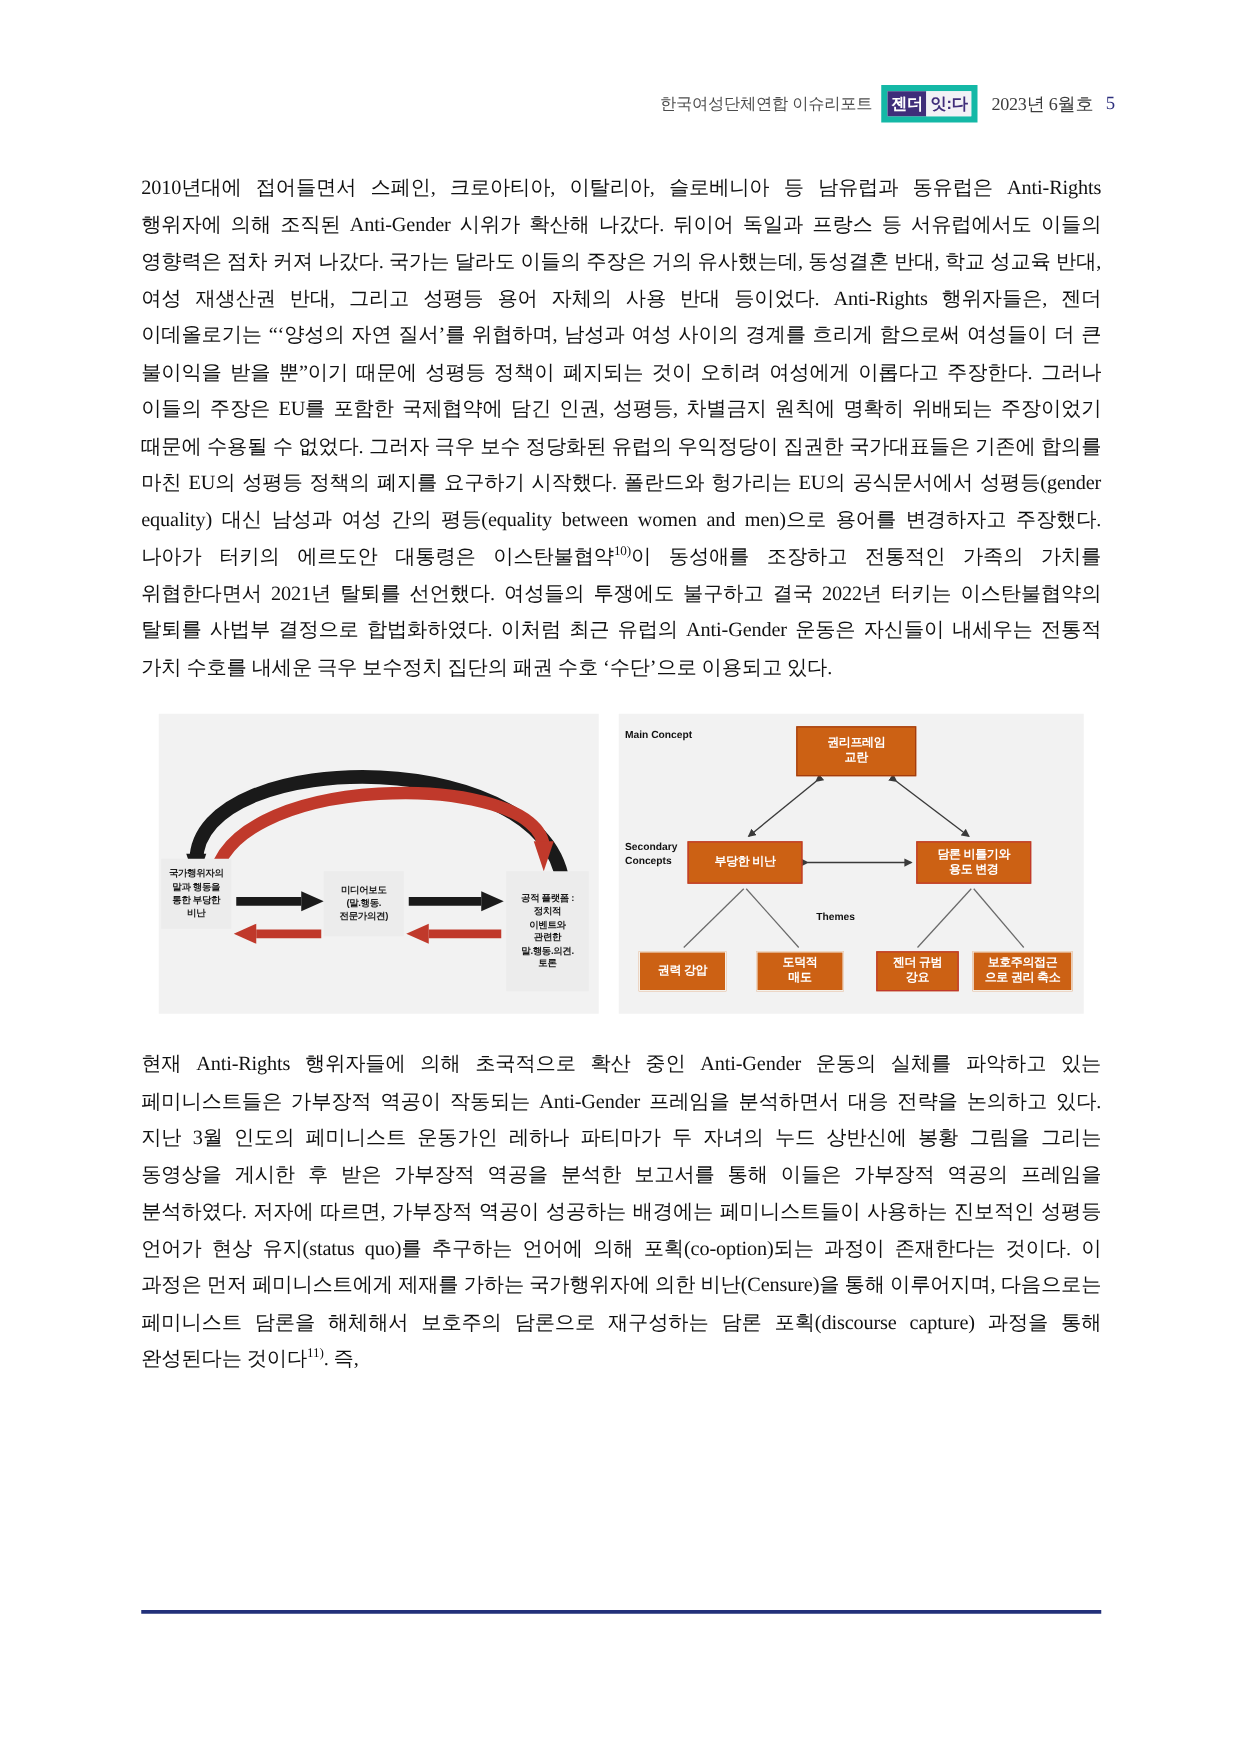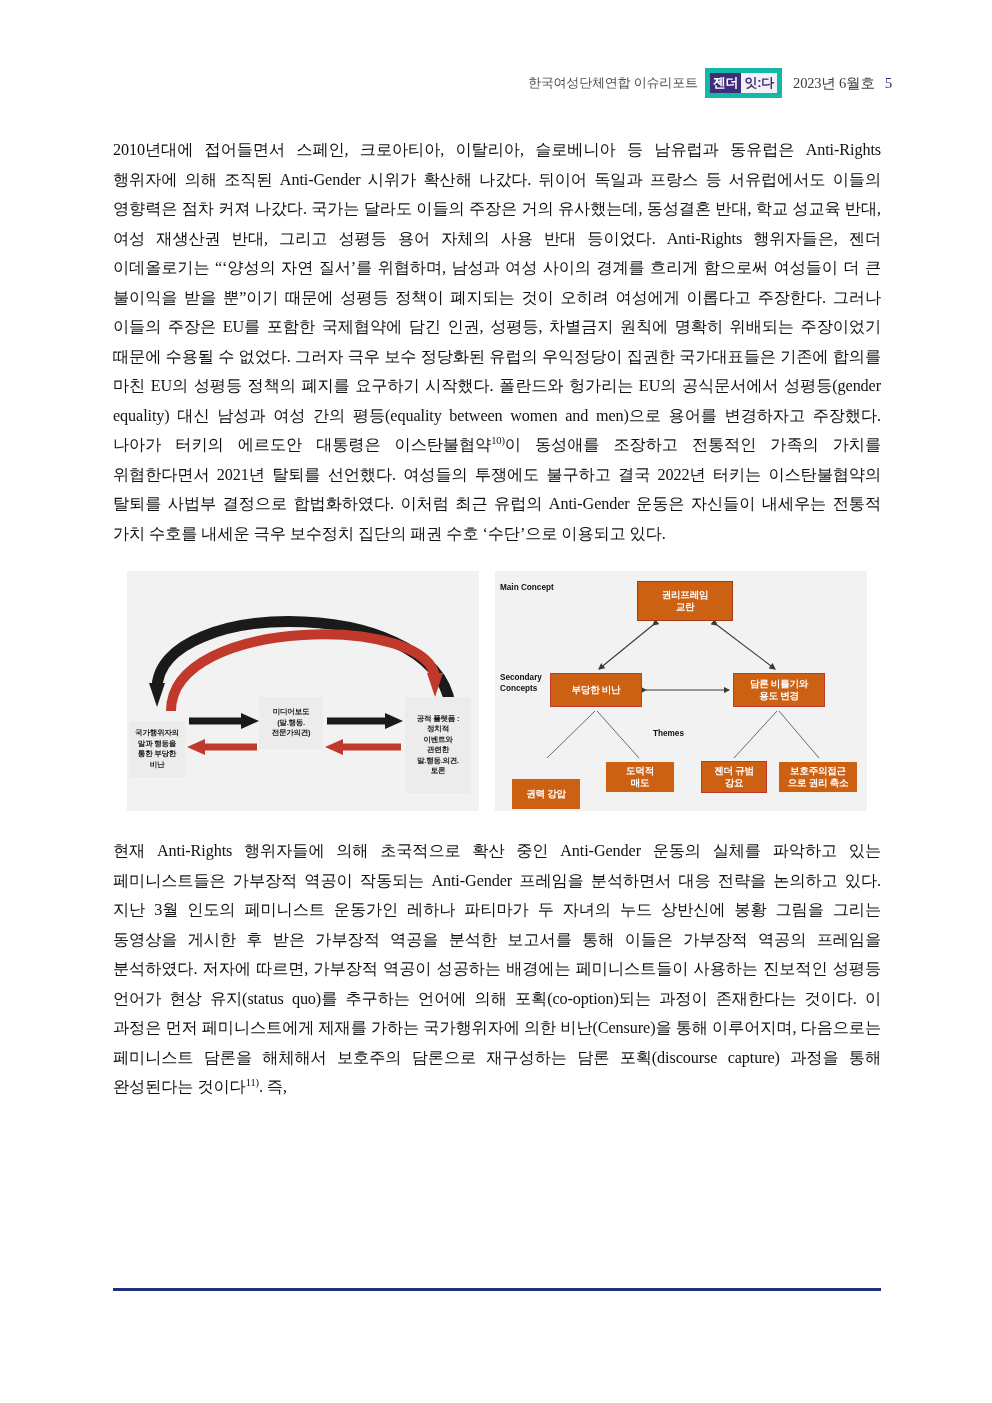--- a/index.html
+++ b/index.html
@@ -138,21 +138,21 @@
     font-size: 7.6px;
     line-height: 10.5px;
     color: #1a1a1a;
     text-align: center;
     display: flex;
     align-items: center;
     justify-content: center;
     letter-spacing: -0.3px;
     white-space: pre-line;
   }
-  .cyc-left  { left: 2px;   top: 150px; width: 56px;  height: 56px; }
+  .cyc-left  { left: 2px;   top: 116px; width: 56px;  height: 56px; }
   .cyc-mid   { left: 132px; top: 126px; width: 64px;  height: 52px; }
   .cyc-right { left: 278px; top: 126px; width: 66px;  height: 96px; }
 
   .fig-left svg { position: absolute; left: 0; top: 0; }
 
   
   .fig-right svg.links { position: absolute; left: 0; top: 0; }
   .hb {
     position: absolute;
     background: #cc6114;
@@ -170,21 +170,21 @@
     box-sizing: border-box;
   }
   .hb.main     { border: 1.4px solid #a33c0d; }
   .hb.sec      { border: 1.6px solid #c0392b; }
   .hb.theme-w  { border: 1.6px solid #f5f1ea; }
   .hb.theme-r  { border: 1.6px solid #c0392b; }
 
   .hb-main  { left: 142px; top: 10px;  width: 96px;  height: 40px; }
   .hb-sec-l { left: 55px;  top: 102px; width: 92px;  height: 34px; }
   .hb-sec-r { left: 238px; top: 102px; width: 92px;  height: 34px; }
-  .hb-t1    { left: 16px;  top: 207px; width: 70px;  height: 32px; }
+  .hb-t1    { left: 16px;  top: 190px; width: 70px;  height: 32px; }
   .hb-t2    { left: 110px; top: 190px; width: 70px;  height: 32px; }
   .hb-t3    { left: 206px; top: 190px; width: 66px;  height: 32px; }
   .hb-t4    { left: 283px; top: 190px; width: 80px;  height: 32px; }
 
   .axis-label {
     position: absolute;
     font-family: "Liberation Sans", "DejaVu Sans", sans-serif;
     font-weight: 700;
     font-size: 8.2px;
     line-height: 10.5px;

